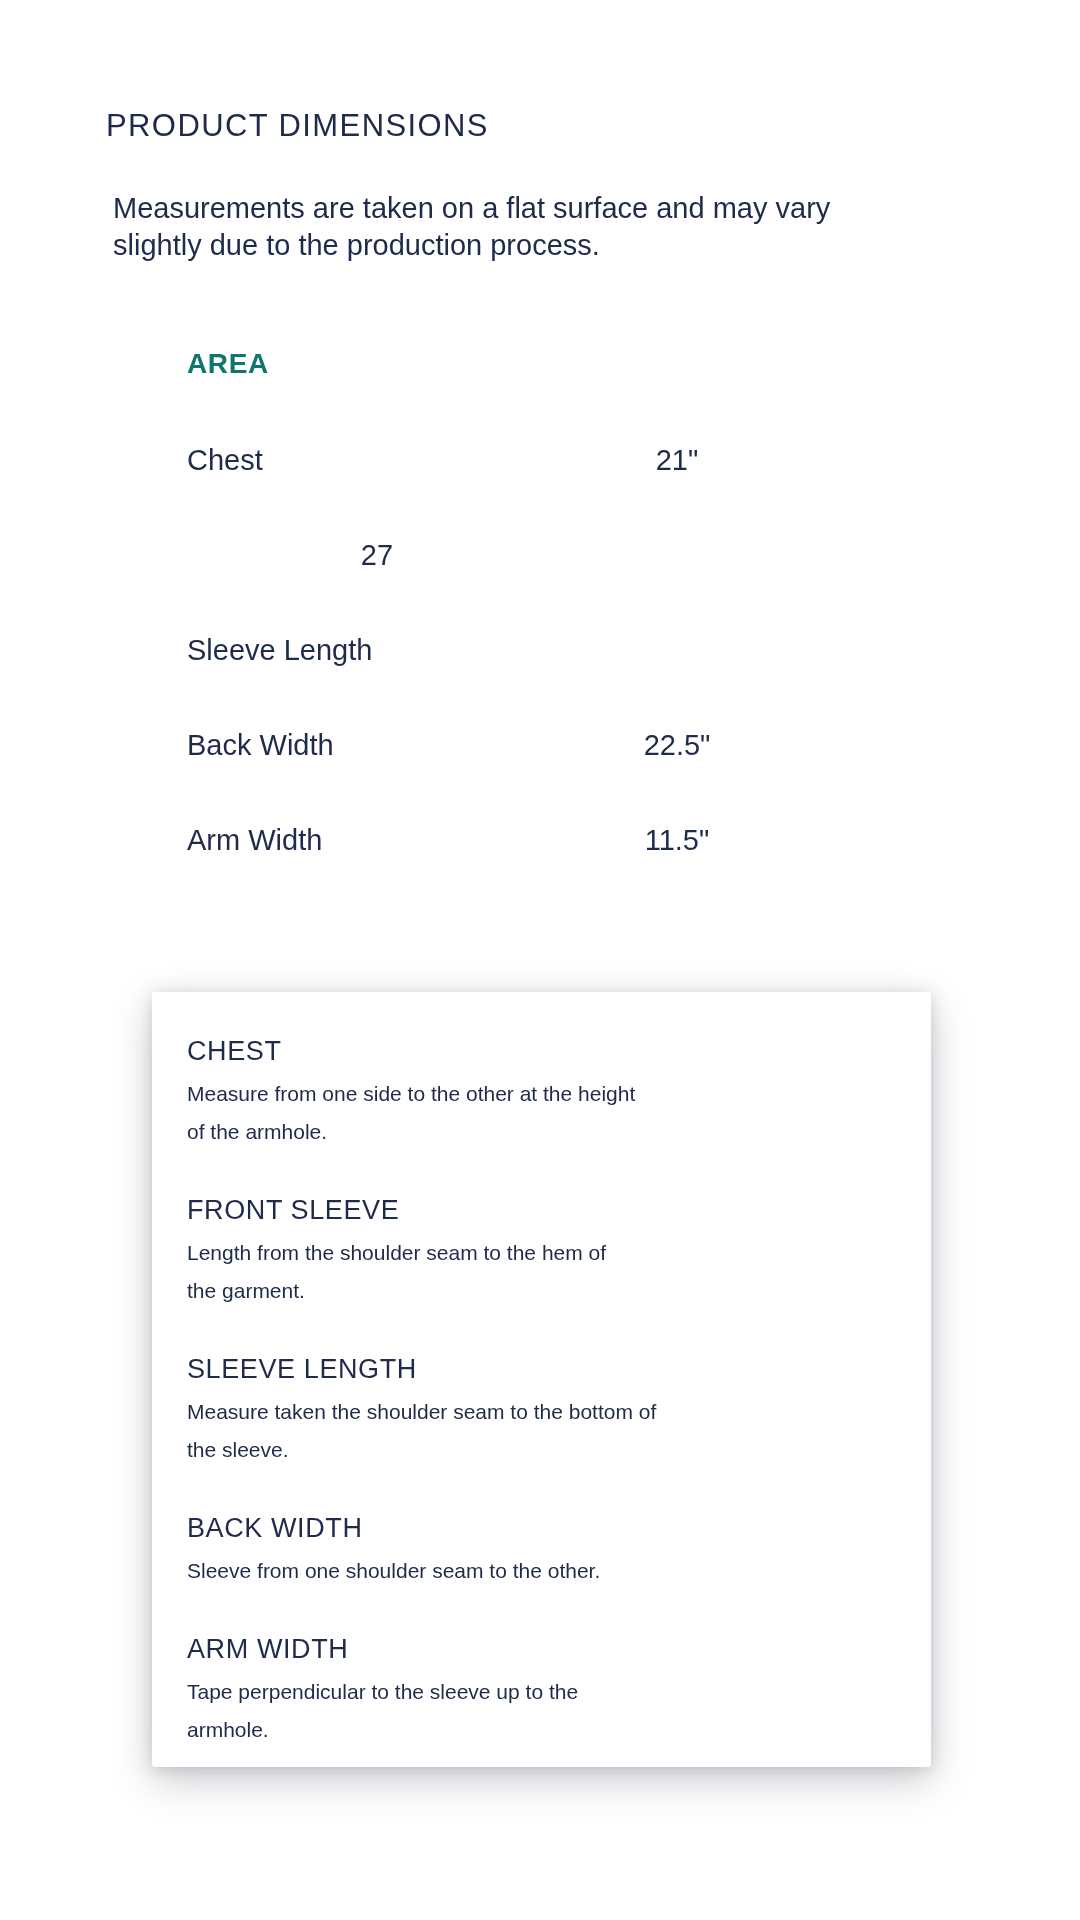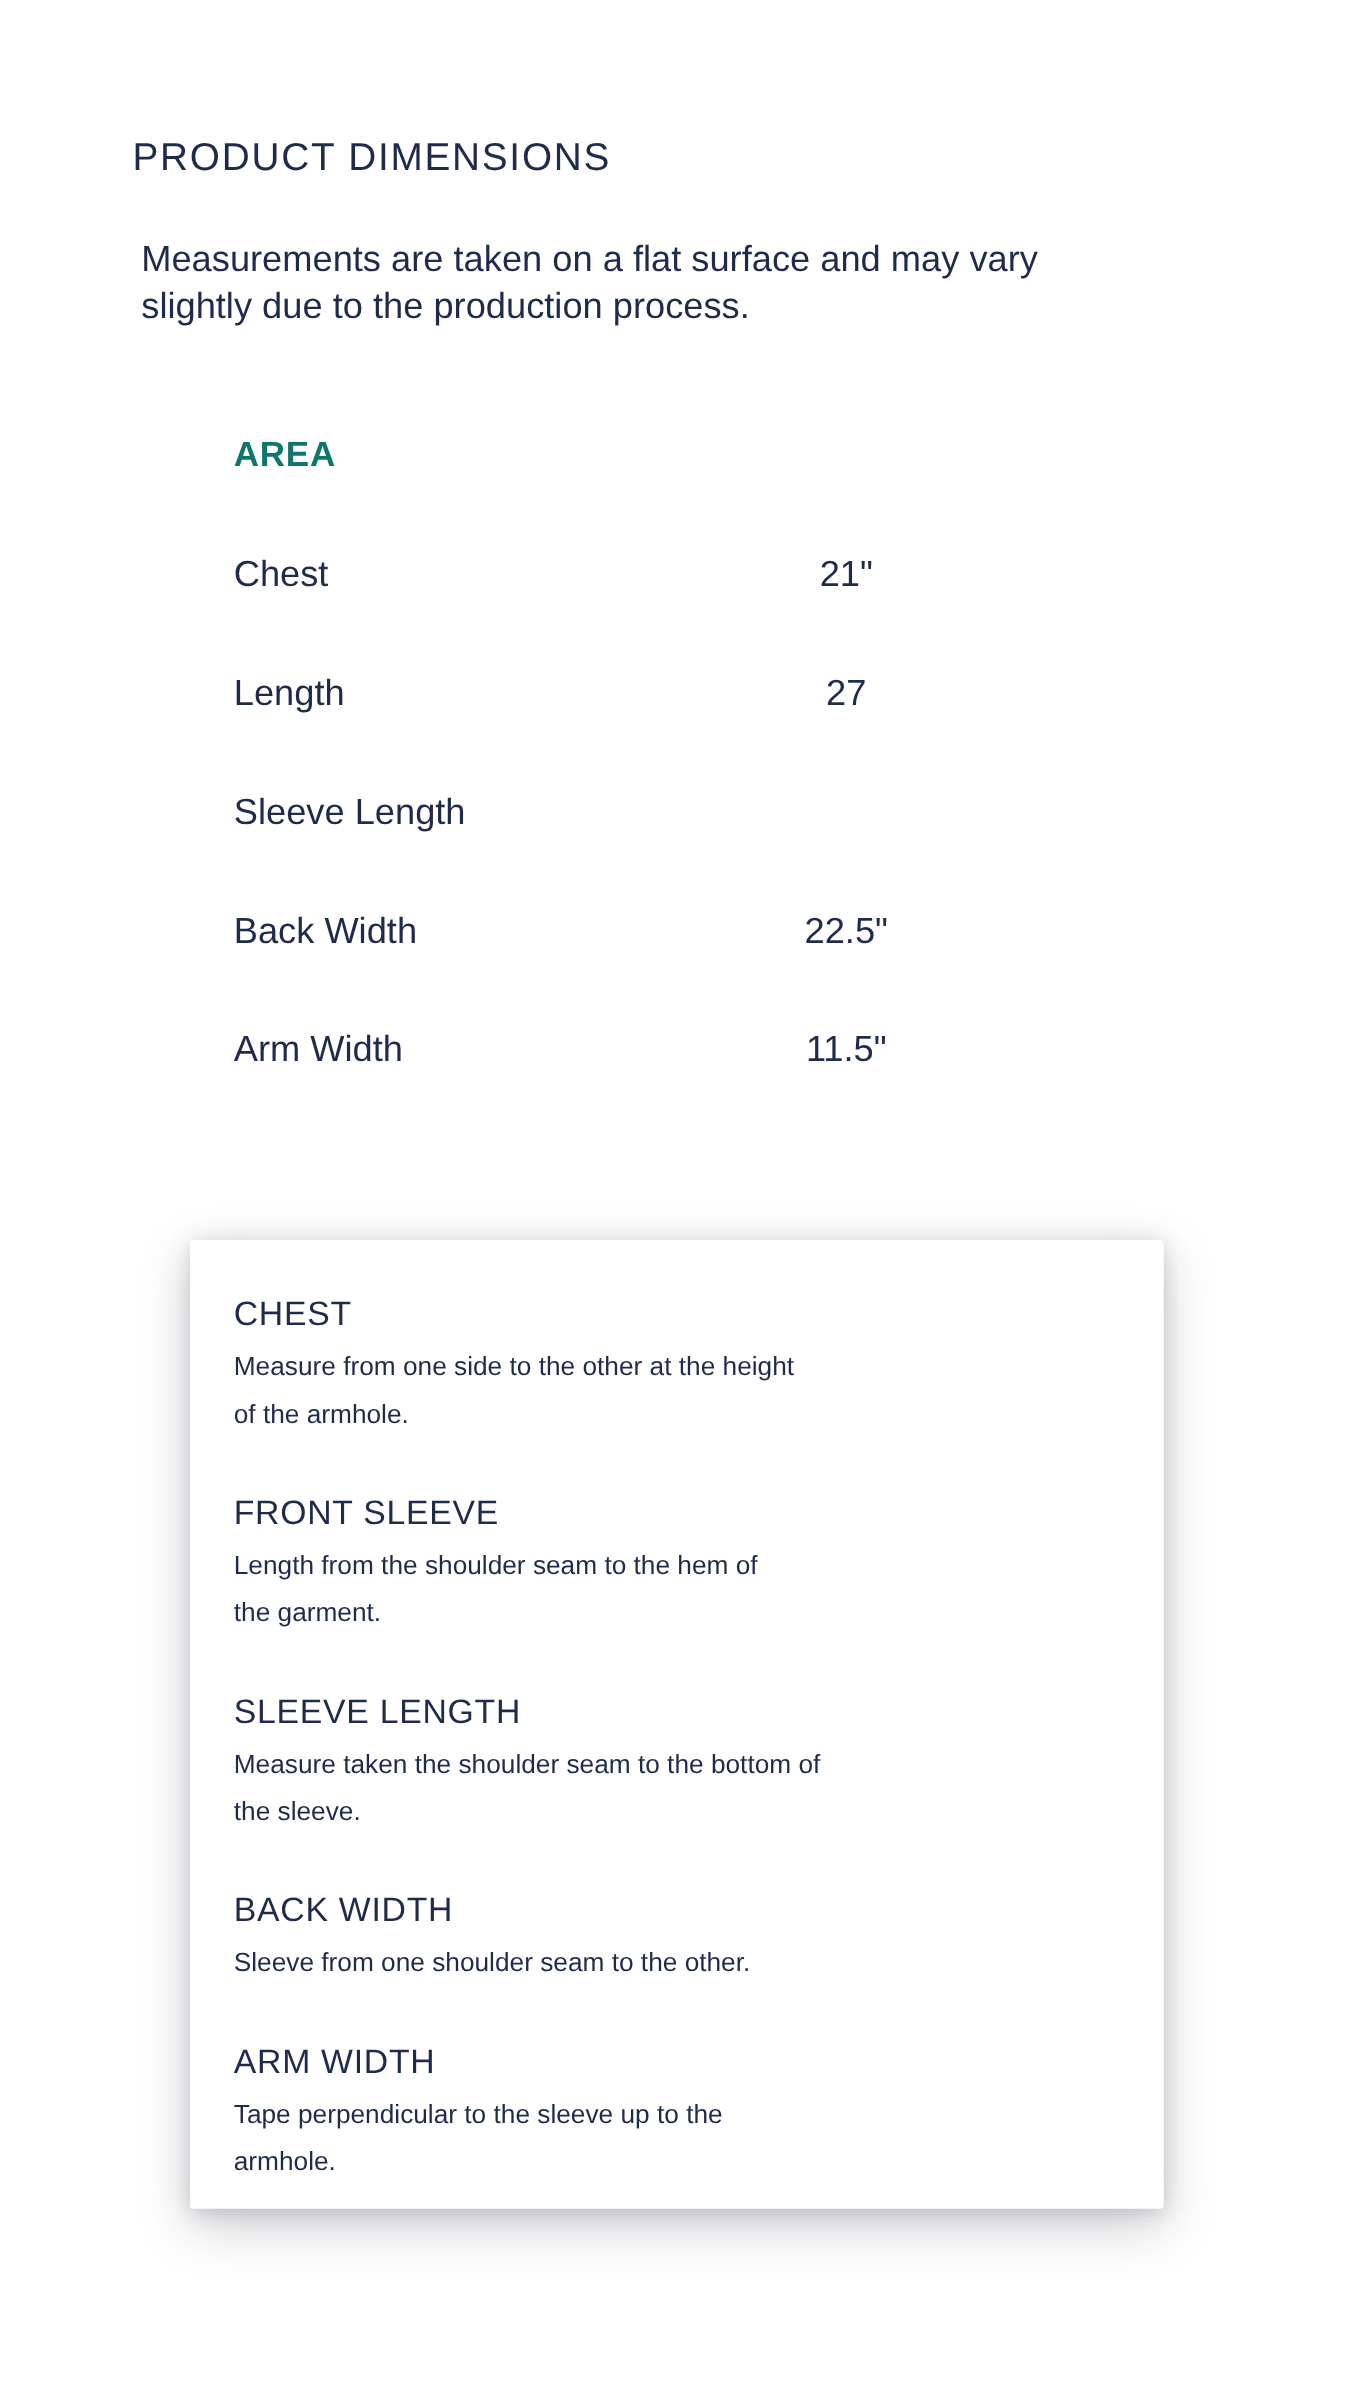--- a/index.html
+++ b/index.html
@@ -66,21 +66,20 @@
 <div class="dim-table">
   <div class="trow thead">
     <div class="c-area">AREA</div>
   </div>
 
   <div class="trow tbody-row">
     <div class="c-area">Chest</div>
     <div class="c-size">21"</div>
   </div>
   <div class="trow tbody-row">
-    <div class="c-area">Length</div>
     <div class="c-size">27</div>
   </div>
   <div class="trow tbody-row">
     <div class="c-area">Sleeve Length</div>
     <div class="c-size"></div>
   </div>
   <div class="trow tbody-row">
     <div class="c-area">Back Width</div>
     <div class="c-size">22.5"</div>
   </div>

